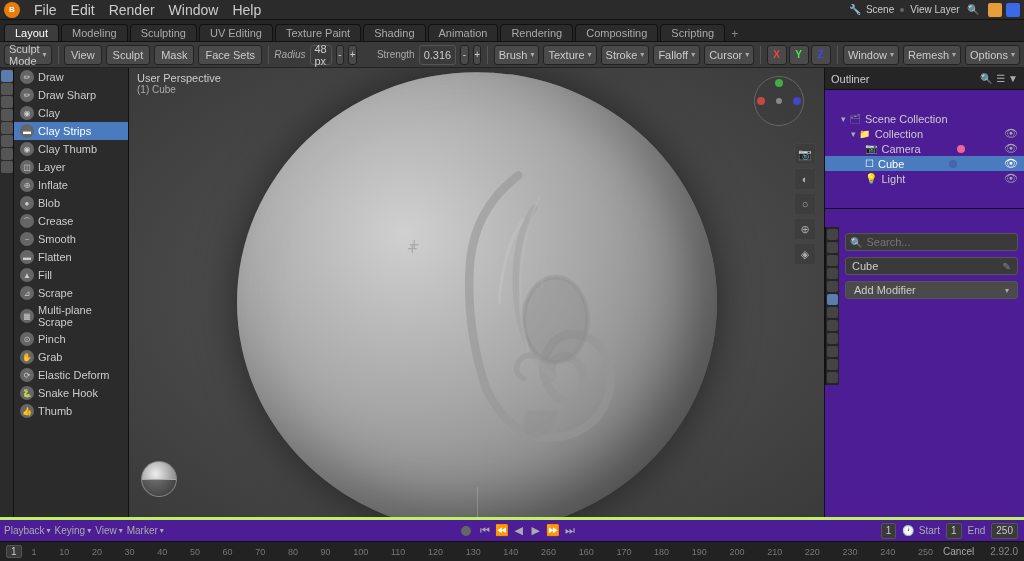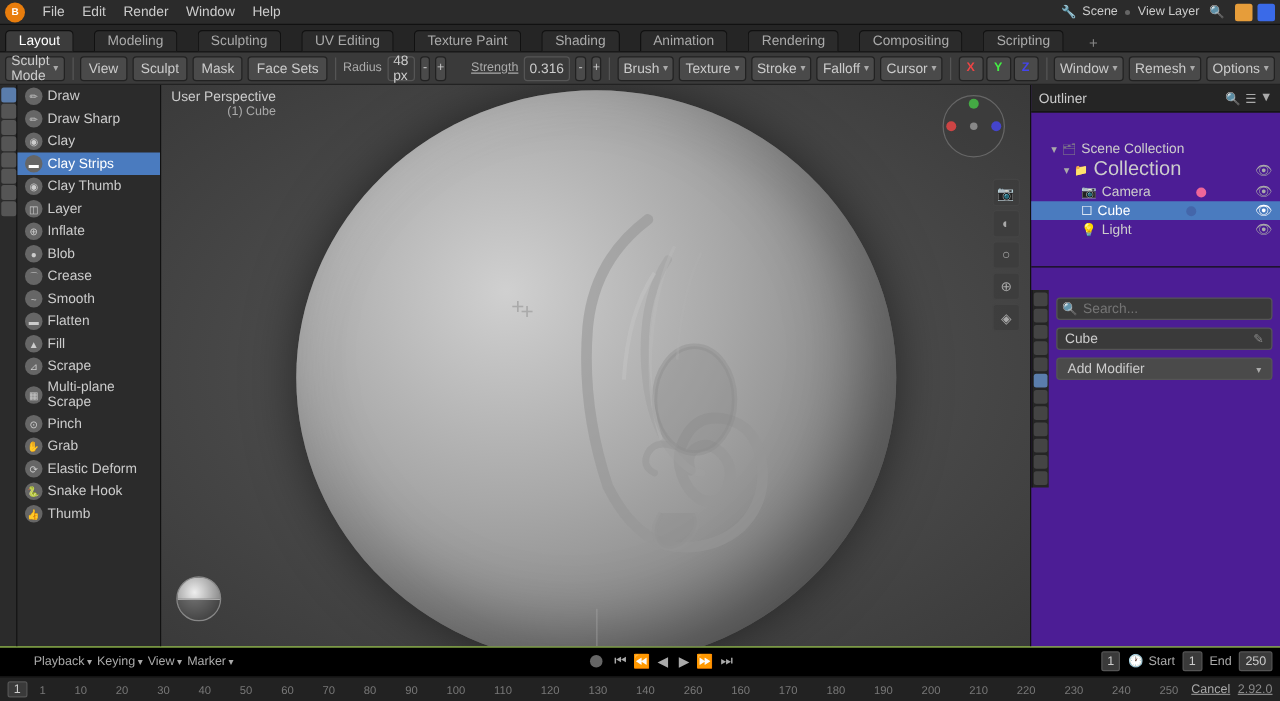--- a/index.html
+++ b/index.html
@@ -19,21 +19,21 @@
       height: 20px;
       background: #2b2b2b;
       display: flex;
       align-items: center;
       padding: 0 4px;
       border-bottom: 1px solid #111;
       gap: 2px;
     }
     .menu-item {
       padding: 0 6px;
-      font-size: 11px;
+      font-size: 14px;
       color: #ccc;
       cursor: pointer;
       height: 20px;
       display: flex;
       align-items: center;
     }
 
     
     #workspace-tabs {
       height: 22px;
@@ -43,21 +43,21 @@
       padding: 0 4px;
       border-bottom: 1px solid #111;
     }
     .workspace-tab {
       padding: 2px 10px;
       font-size: 11px;
       color: #aaa;
       cursor: pointer;
       background: #2b2b2b;
       border-radius: 4px 4px 0 0;
-      margin-right: 16px;
+      margin-right: 2px;
       border: 1px solid #111;
       border-bottom: none;
     }
     .workspace-tab.active {
       background: #3c3c3c;
       color: #fff;
     }
 
     
     #header-toolbar {
@@ -188,21 +188,20 @@
       justify-content: center;
       font-size: 8px;
     }
 
     
     #viewport {
       flex: 1;
       position: relative;
       background: radial-gradient(ellipse at center, #5a5a5a 0%, #3a3a3a 100%);
       overflow: hidden;
-      text-align: right;
     }
     #viewport-header {
       position: absolute;
       top: 4px;
       left: 8px;
       font-size: 11px;
       color: #ccc;
       z-index: 10;
     }
     #viewport-header div:first-child { font-size: 11px; }
@@ -417,25 +416,24 @@
       cursor: pointer;
       display: flex;
       align-items: center;
       justify-content: space-between;
       width: 100%;
     }
 
     
     #bottom-timeline {
       height: 24px;
-      background: #000000;
-      border-top: 1px solid #bef264;
+      background: #4c1d95;
+      border-top: 3px solid #bef264;
       display: flex;
       flex-direction: column;
-      padding-left: 23px;
     }
     #timeline-controls {
       height: 22px;
       display: flex;
       align-items: center;
       padding: 0 4px;
       gap: 4px;
     }
     .tl-ctrl {
       font-size: 10px;
@@ -551,25 +549,25 @@
   <div class="toolbar-dropdown">
     <span>Sculpt Mode</span>
     <span class="chevron">▾</span>
   </div>
   <div class="toolbar-separator"></div>
   <div class="toolbar-item">View</div>
   <div class="toolbar-item">Sculpt</div>
   <div class="toolbar-item">Mask</div>
   <div class="toolbar-item">Face Sets</div>
   <div class="toolbar-separator"></div>
-  <div style="font-size:10px;color:#aaa;">Radius</div>
+  <div style="font-size:10px;color:#aaa;font-style:italic;">Radius</div>
   <div class="toolbar-number">48 px</div>
   <div class="toolbar-icon-btn">-</div>
   <div class="toolbar-icon-btn">+</div>
-  <div style="font-size:10px;color:#aaa;margin-left:16px;text-decoration:underline;">Strength</div>
+  <div style="font-size:10px;color:#aaa;margin-left:16px;">Strength</div>
   <div class="toolbar-number" style="width:50px;">0.316</div>
   <div class="toolbar-icon-btn">-</div>
   <div class="toolbar-icon-btn">+</div>
   <div class="toolbar-separator"></div>
   <div class="toolbar-dropdown">
     <span>Brush</span>
       <span class="chevron">▾</span>
   </div>
   <div class="toolbar-dropdown">
     <span>Texture</span>
@@ -772,21 +770,21 @@
 
     <div id="scene-collection">
       <div class="scene-item">
         <span style="font-size:9px;color:#aaa;">▾</span>
         <span style="font-size:9px;color:#888;">🗂</span>
         <span style="font-size:11px;color:#ccc;">Scene Collection</span>
       </div>
       <div class="scene-item scene-indent1">
         <span style="font-size:9px;color:#aaa;">▾</span>
         <span style="font-size:9px;color:#888;">📁</span>
-        <span style="font-size:16px;color:#ccc;">Collection</span>
+        <span style="font-size:11px;color:#ccc;">Collection</span>
         <span class="eye-icon">👁</span>
       </div>
       <div class="scene-item scene-indent2">
         <span style="font-size:9px;color:#aaa;">  </span>
         <span style="font-size:10px;color:#aaa;">📷</span>
         <span style="font-size:11px;color:#ccc;">Camera</span>
         <div class="dot-orange" style="margin-left:auto;margin-right:2px;"></div>
         <span class="eye-icon">👁</span>
       </div>
       <div class="scene-item scene-indent2 selected">
@@ -912,17 +910,17 @@
     <span>170</span>
     <span>180</span>
     <span>190</span>
     <span>200</span>
     <span>210</span>
     <span>220</span>
     <span>230</span>
     <span>240</span>
     <span>250</span>
   </div>
-  <div style="margin-left:auto;display:flex;align-items:center;gap:6px;text-decoration:underline;">
+  <div style="margin-left:auto;display:flex;align-items:center;gap:16px;">
     <div style="font-size:10px;color:#aaa;cursor:pointer;">Cancel</div>
     <div style="font-size:10px;color:#888;">2.92.0</div>
   </div>
 </div>
 
 </body></html>

